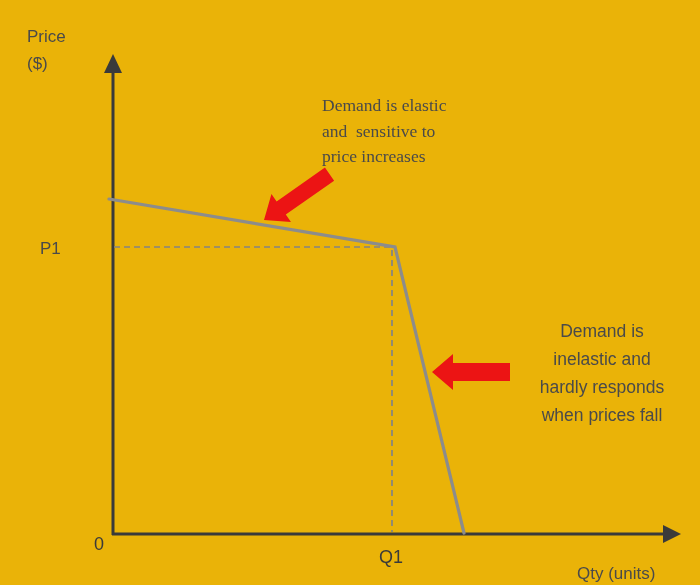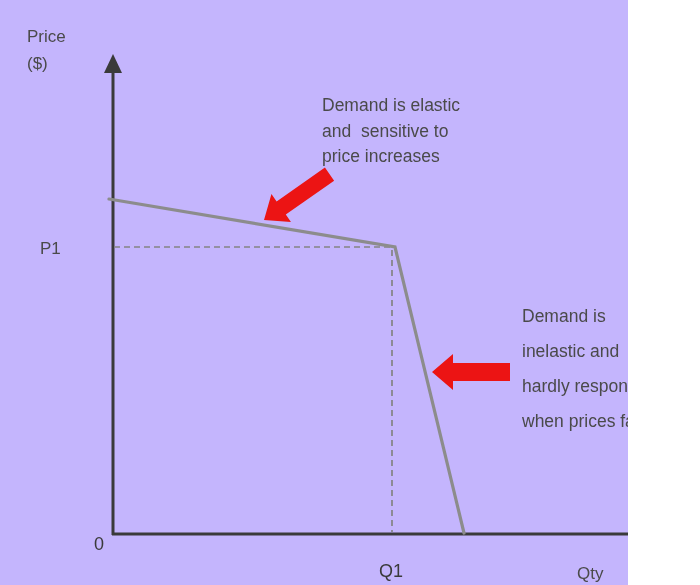--- a/index.html
+++ b/index.html
@@ -3,23 +3,23 @@
 <meta charset="utf-8">
 <style>
   html, body {
     margin: 0;
     padding: 0;
     background: #ffffff;
     font-family: "Liberation Sans", sans-serif;
   }
   .canvas {
     position: relative;
-    width: 628px;
+    width: 700px;
     height: 585px;
-    background: #c4b5fd;
+    background: #eab308;
     overflow: hidden;
   }
   .chart-svg {
     position: absolute;
     left: 0;
     top: 0;
   }
   .lbl {
     position: absolute;
     color: #4a4a4a;
@@ -60,26 +60,26 @@
     <polygon points="432,372 453,354 453,363 510,363 510,381 453,381 453,390" fill="#ec1414"></polygon>
   </svg>
 
   <div class="lbl" style="left:27px; top:23px; line-height:27px;">Price
 ($)</div>
 
   <div class="lbl axis-lbl" style="left:94px; top:534px;">0</div>
 
   <div class="lbl" style="left:40px; top:236px;">P1</div>
 
-  <div class="lbl axis-lbl" style="left:379px; top:547px;margin-top:14px;">Q1</div>
+  <div class="lbl axis-lbl" style="left:379px; top:547px;">Q1</div>
 
   <div class="lbl" style="left:577px; top:561px;">Qty (units)</div>
 
-  <div class="lbl annot" style="left:322px; top:93px; width:170px;">Demand is elastic
+  <div class="lbl annot" style="left:322px; top:93px; width:170px;font-family:Liberation Serif, serif;">Demand is elastic
 and  sensitive to
 price increases</div>
 
-  <div class="lbl annot" style="left:522px; top:299px; width:160px; line-height:35px;">Demand is
+  <div class="lbl annot" style="left:522px; top:317px; width:160px; line-height:28px;text-align:center;">Demand is
 inelastic and
 hardly responds
 when prices fall</div>
 
 </div>
 
 </body></html>

